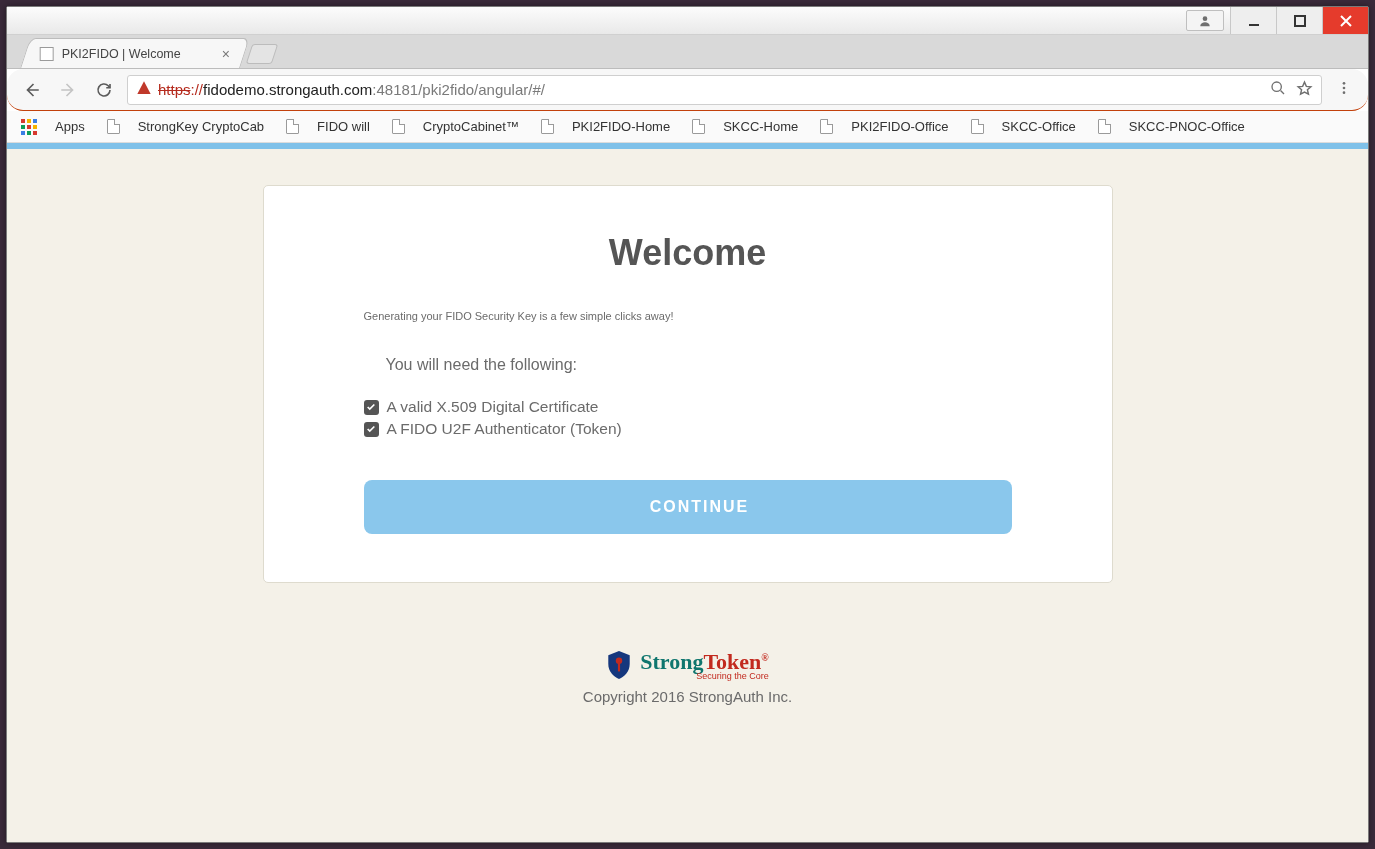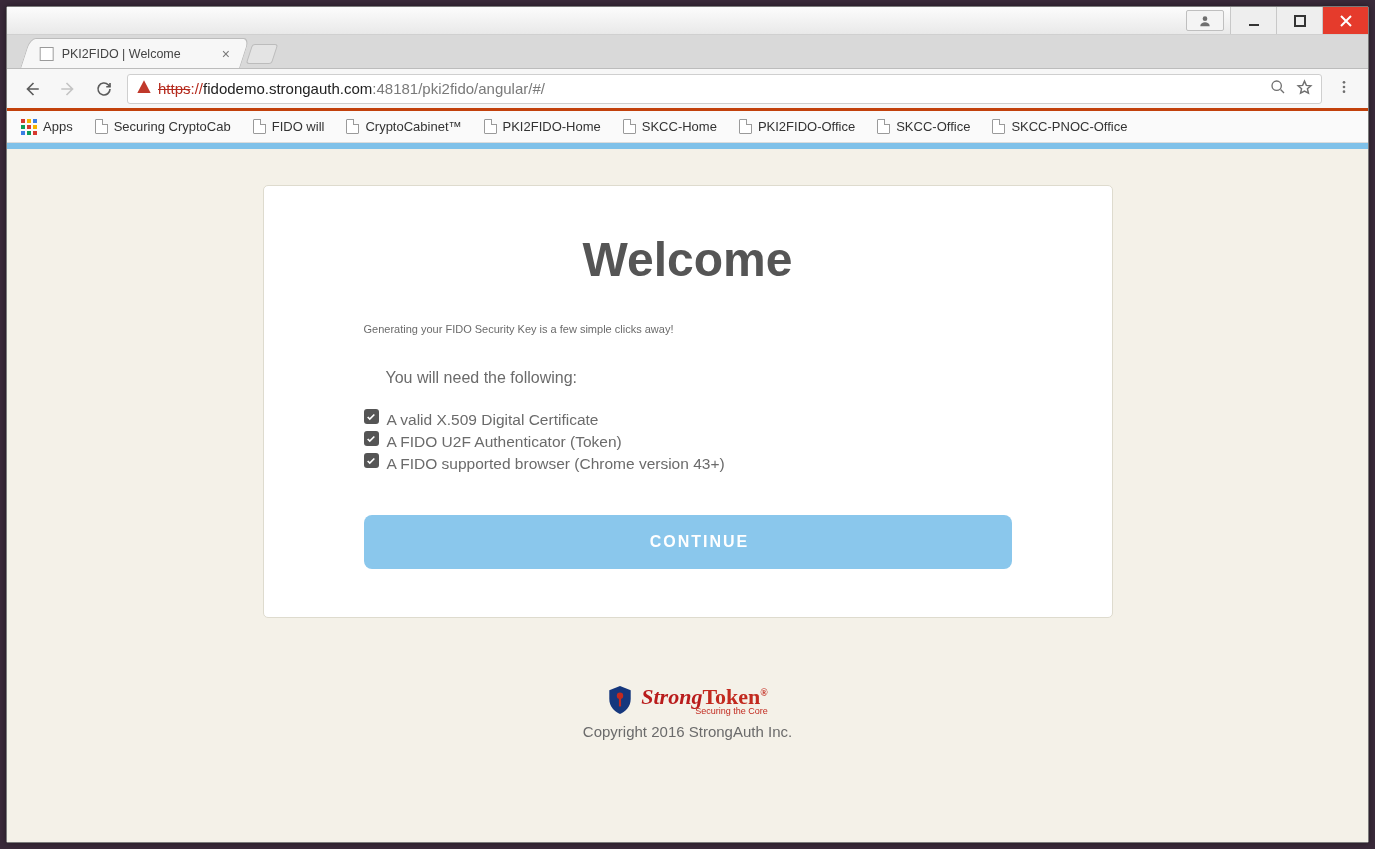--- a/index.html
+++ b/index.html
@@ -47,42 +47,42 @@
   .tab .tab-title { font-size:12.5px; color:#444; white-space:nowrap; overflow:hidden; text-overflow:ellipsis; }
   .tab .tab-close { color:#777; font-size:14px; margin-left:auto; cursor:pointer; }
   .newtab {
     width:26px; height:20px; background:#e4e4e4; border:1px solid #bcbcbc; border-radius:3px;
     transform: skewX(-18deg); margin-left:10px; margin-bottom:4px;
   }
 
   
   .toolbar {
     height: 42px; display:flex; align-items:center; gap:10px; padding:0 12px;
-    border-bottom:3px solid #c2410c; background:#f7f7f7;
+    border-bottom:1px solid #c2410c; background:#f7f7f7;border-radius:16px;
   }
   .nav-btn { color:#6f6f6f; padding:4px; display:flex; }
   .nav-btn.disabled { color:#c4c4c4; }
   .urlbox {
     flex:1; height:30px; border:1px solid #cfcfcf; border-radius:3px; background:#fff;
     display:flex; align-items:center; padding:0 8px; gap:6px; font-size:15px; color:#333;
   }
   .urlbox .warn { color:#b52a1d; }
   .urlbox .struck { text-decoration: line-through; color:#b52a1d; }
   .urlbox .scheme { color:#b52a1d; }
   .urlbox .host { color:#222; }
   .urlbox .port, .urlbox .path { color:#7a7a7a; }
   .urlbox .right-icons { margin-left:auto; display:flex; gap:10px; color:#6f6f6f; }
   .menu-dots { color:#6f6f6f; padding:0 4px; }
 
   
   .bookmarks {
     height: 32px; display:flex; align-items:center; gap:22px; padding:0 14px;
     border-bottom:1px solid #dcdcdc; background:#fafafa; font-size:13px; color:#333;
   }
-  .bm { display:flex; gap:6px; cursor:pointer; }
+  .bm { display:flex; gap:18px; cursor:pointer; }
   .bm .file { width:13px; height:15px; border:1px solid #9a9a9a; border-radius:1px; background:#fff; position:relative; }
   .bm .file::after { content:""; position:absolute; right:-1px; top:-1px; width:5px; height:5px; background:#fafafa; border-left:1px solid #9a9a9a; border-bottom:1px solid #9a9a9a; }
   .apps-icon { display:grid; grid-template-columns:repeat(3,4px); grid-auto-rows:4px; gap:2px; }
   .apps-icon span:nth-child(1){background:#d63a2f}.apps-icon span:nth-child(2){background:#f4b400}.apps-icon span:nth-child(3){background:#3a7ee4}
   .apps-icon span:nth-child(4){background:#0f9d58}.apps-icon span:nth-child(5){background:#d63a2f}.apps-icon span:nth-child(6){background:#f4b400}
   .apps-icon span:nth-child(7){background:#3a7ee4}.apps-icon span:nth-child(8){background:#0f9d58}.apps-icon span:nth-child(9){background:#d63a2f}
 
   
   .viewport { flex:1; overflow:auto; background:#f4f1e8; }
   .page-header {
@@ -92,37 +92,37 @@
   .logo { display:flex; align-items:center; gap:6px; }
   .logo-text { font-weight:800; font-size:26px; letter-spacing:1px; color:#7fc1e9; }
   .deregister { font-weight:700; letter-spacing:1px; color:#555; cursor:pointer; font-size:15px; }
   .accent-bar { height:6px; background:#7fc1e9; }
 
   .card-wrap { display:flex; justify-content:center; padding:36px 0 48px; }
   .card {
     width: 850px; background:#fff; border:1px solid #dedbce; border-radius:5px;
     padding: 46px 100px 48px;
   }
-  .card h1 { text-align:center; font-size:48px; font-weight:700; color:#555; margin-bottom:36px; }
+  .card h1 { text-align:center; font-size:36px; font-weight:700; color:#555; margin-bottom:36px; }
   .lead { color:#6b6b6b; font-size:11px; margin-bottom:34px; }
   .need { color:#6b6b6b; font-size:16px; margin-bottom:22px;margin-left:22px; }
   .check-list { list-style:none; margin-bottom:40px; }
-  .check-list li { color:#6b6b6b; font-size:15.5px; line-height:22px; display:flex; gap:8px; }
+  .check-list li { color:#6b6b6b; font-size:15.5px; line-height:22px; display:flex; align-items:center; gap:8px; }
   .check { width:15px; height:15px; background:#555; border-radius:3px; display:inline-flex; align-items:center; justify-content:center; }
   .check svg { display:block; }
   .continue-btn {
     display:block; width:100%; height:54px; border:none; border-radius:8px;
     background:#8ac7ec; color:#fff; font-weight:700; letter-spacing:2px; font-size:16px; cursor:pointer;padding-left:24px;
   }
 
   .footer { text-align:center; padding: 18px 0 10px; }
   .sa-logo { display:inline-flex; align-items:center; gap:8px; }
   .sa-shield { width:26px; height:30px; }
   .sa-word { font-family: Georgia, 'Times New Roman', serif; font-weight:700; font-size:22px; }
-  .sa-strong { color:#b91c1c;font-style:italic; }
+  .sa-strong { color:#0f766e; }
   .sa-auth { color:#c22a1f; }
   .sa-tag { display:block; font-size:9px; color:#c22a1f; text-align:right; margin-top:-4px; }
   .copy { color:#6b6b6b; font-size:15px; margin-top:4px; }
 
   
   .viewport::-webkit-scrollbar { width:16px; }
   .viewport::-webkit-scrollbar-track { background:#f0f0f0; }
   .viewport::-webkit-scrollbar-thumb { background:#c6c6c6; border:3px solid #f0f0f0; border-radius:8px; }
 </style>
 </head>
@@ -222,21 +222,21 @@
           <span></span>
           <span></span>
           <span></span>
           <span></span>
           <span></span>
         </span>
       <span>Apps</span>
     </div>
     <div class="bm">
         <span class="file"></span>
-        <span>Securing CryptoCab</span>
+        <span>StrongKey CryptoCab</span>
       </div>
     <div class="bm">
         <span class="file"></span>
         <span>FIDO will</span>
       </div>
     <div class="bm">
         <span class="file"></span>
         <span>CryptoCabinet™</span>
       </div>
     <div class="bm">
@@ -279,28 +279,20 @@
             <span>A valid X.509 Digital Certificate</span>
           </li>
           <li>
             <span class="check">
                 <svg width="10" height="10" viewBox="0 0 12 12">
                   <path d="M2 6l2.5 2.5L10 3" stroke="#fff" stroke-width="2" fill="none"></path>
                 </svg>
               </span>
             <span>A FIDO U2F Authenticator (Token)</span>
           </li>
-          <li>
-            <span class="check">
-                <svg width="10" height="10" viewBox="0 0 12 12">
-                  <path d="M2 6l2.5 2.5L10 3" stroke="#fff" stroke-width="2" fill="none"></path>
-                </svg>
-              </span>
-            <span>A FIDO supported browser (Chrome version 43+)</span>
-          </li>
         </ul>
         <button class="continue-btn">CONTINUE</button>
       </div>
     </div>
 
     <div class="footer">
       <div class="sa-logo">
         <svg class="sa-shield" viewBox="0 0 24 28">
           <path d="M12 1 L22 5 V13 C22 20 17 25 12 27 C7 25 2 20 2 13 V5 Z" fill="#15377d"></path>
           <circle cx="12" cy="10" r="3" fill="#c22a1f"></circle>

